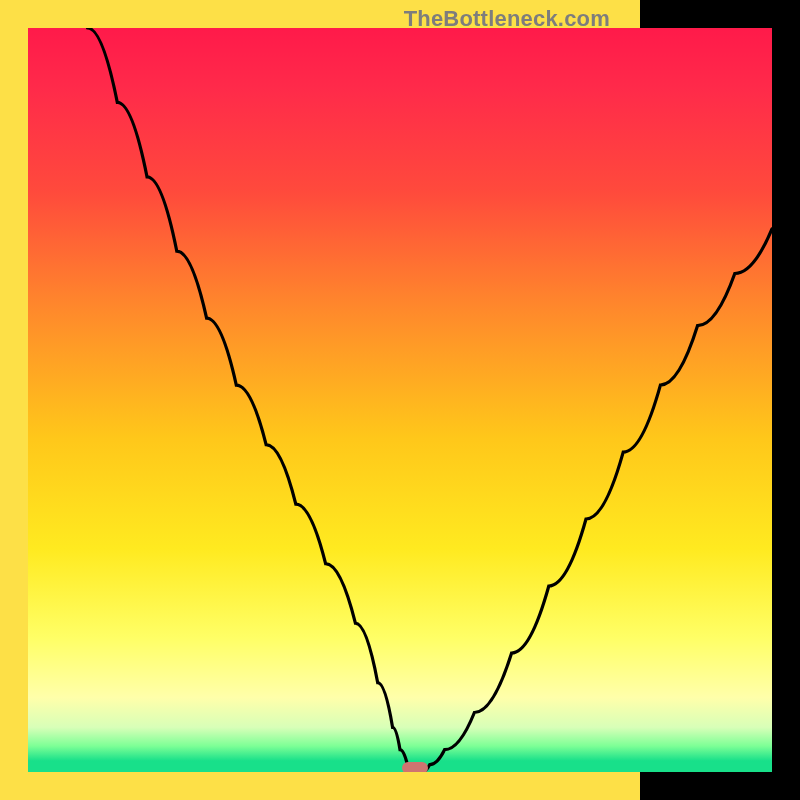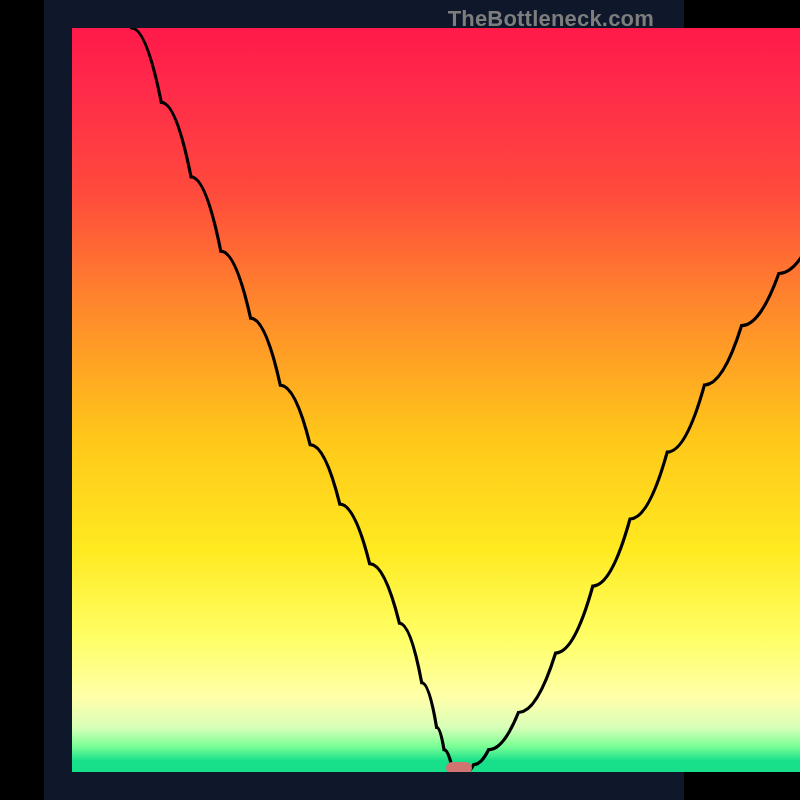--- a/index.html
+++ b/index.html
@@ -10,22 +10,21 @@
     background: #000;
     overflow: hidden;
     font-family: Arial, Helvetica, sans-serif;
   }
   .frame {
     position: absolute;
     left: 0;
     top: 0;
     width: 640px;
     height: 800px;
-    background: #0f172a;
-    margin-left: 44px;
+    background: #fde047;
   }
   .plot-area {
     position: absolute;
     left: 28px;
     top: 28px;
     width: 744px;
     height: 744px;
     overflow: hidden;
   }
   .watermark {

